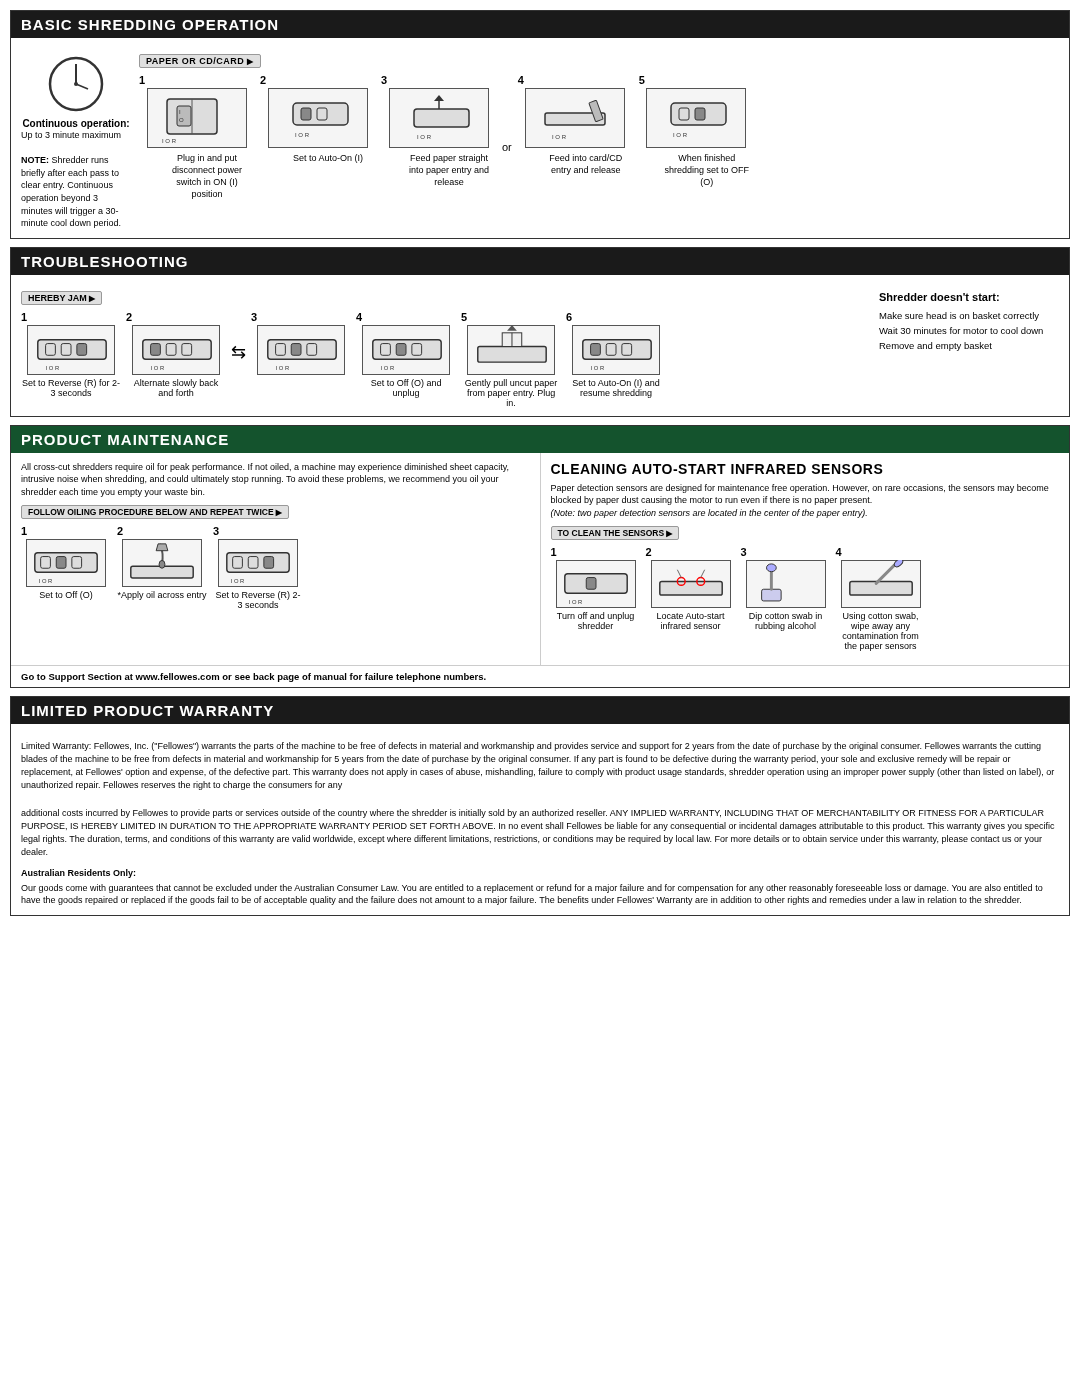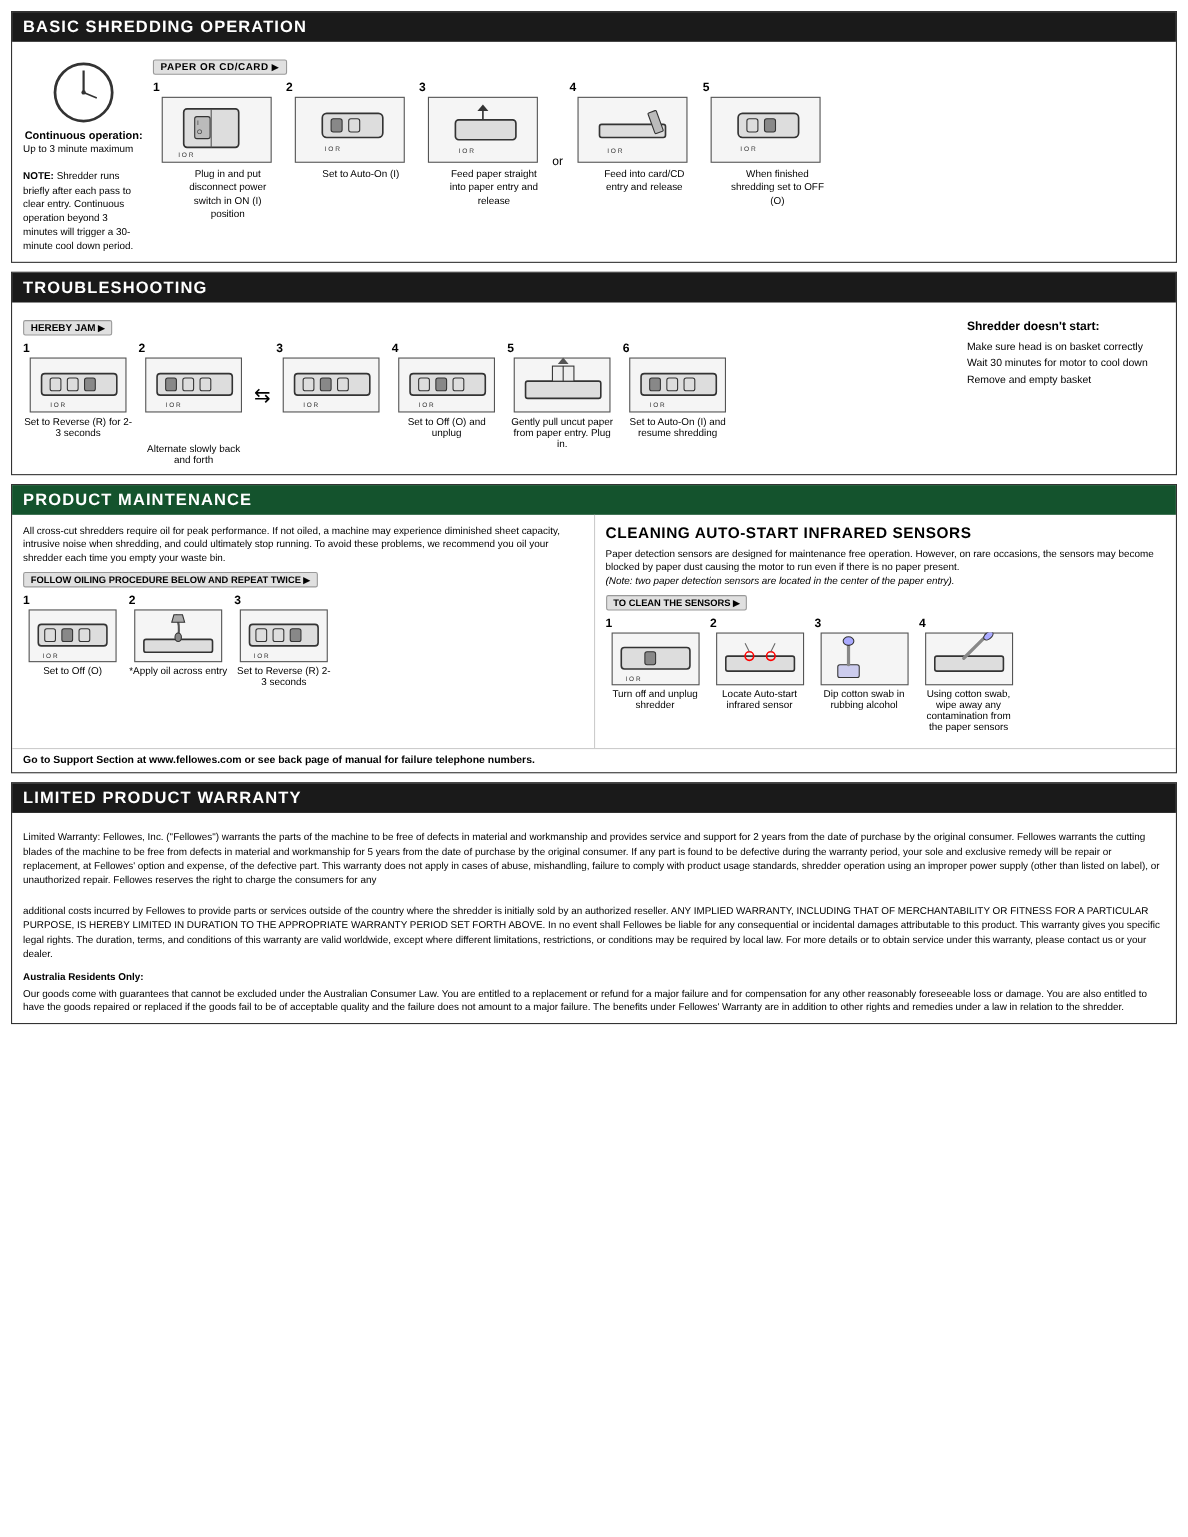--- a/index.html
+++ b/index.html
@@ -448,21 +448,21 @@
             <div class="step-num">2</div>
             <div class="ts-step-img">
               <svg viewBox="0 0 88 50">
                 <rect x="10" y="15" width="70" height="20" rx="3" fill="#ddd" stroke="#333" stroke-width="1.5"></rect>
                 <rect x="18" y="19" width="10" height="12" rx="2" fill="#888" stroke="#333" stroke-width="1"></rect>
                 <rect x="34" y="19" width="10" height="12" rx="2" fill="#ddd" stroke="#333" stroke-width="1"></rect>
                 <rect x="50" y="19" width="10" height="12" rx="2" fill="#ddd" stroke="#333" stroke-width="1"></rect>
                 <text x="18" y="46" font-size="6" fill="#333">I    O    R</text>
               </svg>
             </div>
-            <div style="font-size:9px;margin-top:25px;">Alternate slowly back and forth</div>
+            <div style="font-size:9px;">Alternate slowly back and forth</div>
           </div>
         </div>
 
         <div style="font-size:18px;align-self:center;margin-top:-15px;">⇆</div>
 
         <div class="ts-step">
           <div class="step-num">3</div>
           <div class="ts-step-img">
             <svg viewBox="0 0 88 50">
               <rect x="10" y="15" width="70" height="20" rx="3" fill="#ddd" stroke="#333" stroke-width="1.5"></rect>
@@ -660,17 +660,17 @@
   <div class="warranty-content">
     <div class="warranty-cols">
       <div class="warranty-col">
         <span>Limited Warranty: Fellowes, Inc. ("Fellowes") warrants the parts of the machine to be free of defects in material and workmanship and provides service and support for 2 years from the date of purchase by the original consumer. Fellowes warrants the cutting blades of the machine to be free from defects in material and workmanship for 5 years from the date of purchase by the original consumer. If any part is found to be defective during the warranty period, your sole and exclusive remedy will be repair or replacement, at Fellowes' option and expense, of the defective part. This warranty does not apply in cases of abuse, mishandling, failure to comply with product usage standards, shredder operation using an improper power supply (other than listed on label), or unauthorized repair. Fellowes reserves the right to charge the consumers for any</span>
       </div>
       <div class="warranty-col">
         <span>additional costs incurred by Fellowes to provide parts or services outside of the country where the shredder is initially sold by an authorized reseller. ANY IMPLIED WARRANTY, INCLUDING THAT OF MERCHANTABILITY OR FITNESS FOR A PARTICULAR PURPOSE, IS HEREBY LIMITED IN DURATION TO THE APPROPRIATE WARRANTY PERIOD SET FORTH ABOVE. In no event shall Fellowes be liable for any consequential or incidental damages attributable to this product. This warranty gives you specific legal rights. The duration, terms, and conditions of this warranty are valid worldwide, except where different limitations, restrictions, or conditions may be required by local law. For more details or to obtain service under this warranty, please contact us or your dealer.</span>
       </div>
     </div>
     <div class="australia-section">
-      <div class="australia-title">Australia Residents Only:</div>
+      <div class="australia-title">Australian Residents Only:</div>
       <div>Our goods come with guarantees that cannot be excluded under the Australian Consumer Law. You are entitled to a replacement or refund for a major failure and for compensation for any other reasonably foreseeable loss or damage. You are also entitled to have the goods repaired or replaced if the goods fail to be of acceptable quality and the failure does not amount to a major failure. The benefits under Fellowes' Warranty are in addition to other rights and remedies under a law in relation to the shredder.</div>
     </div>
   </div>
 </div>
 
 </body></html>

